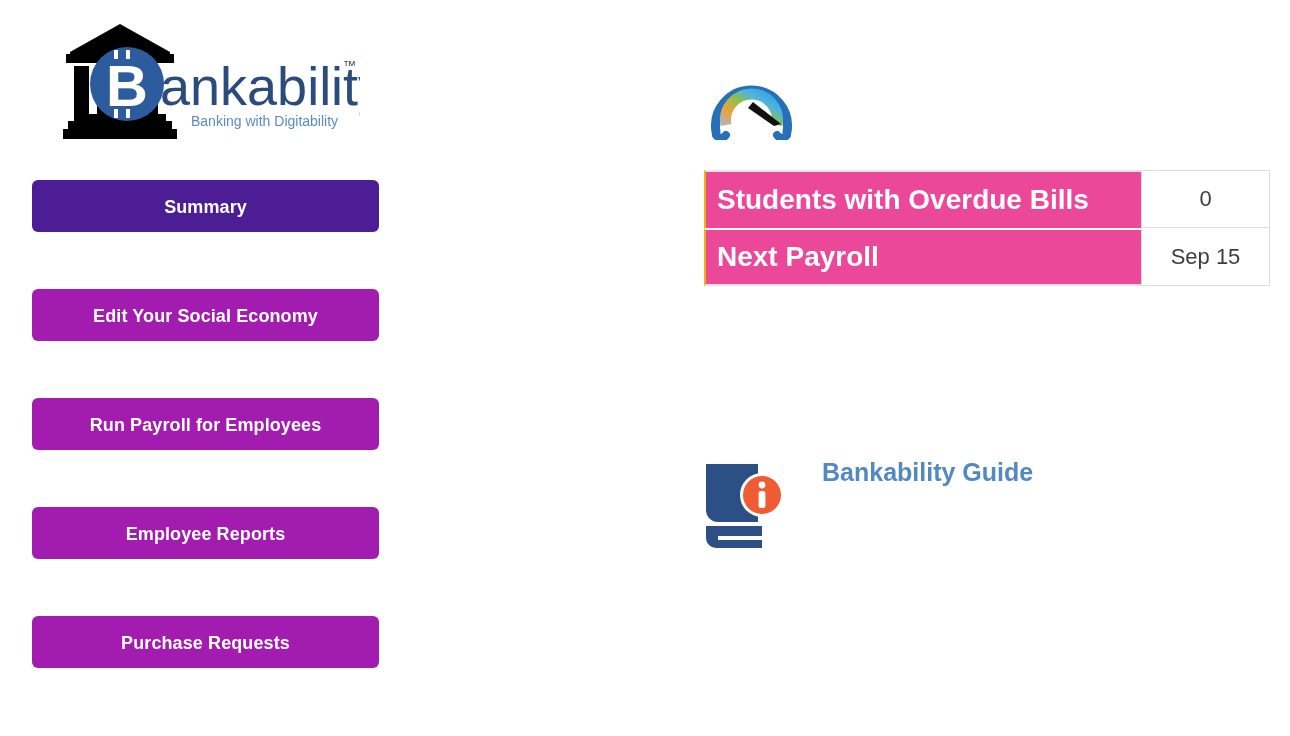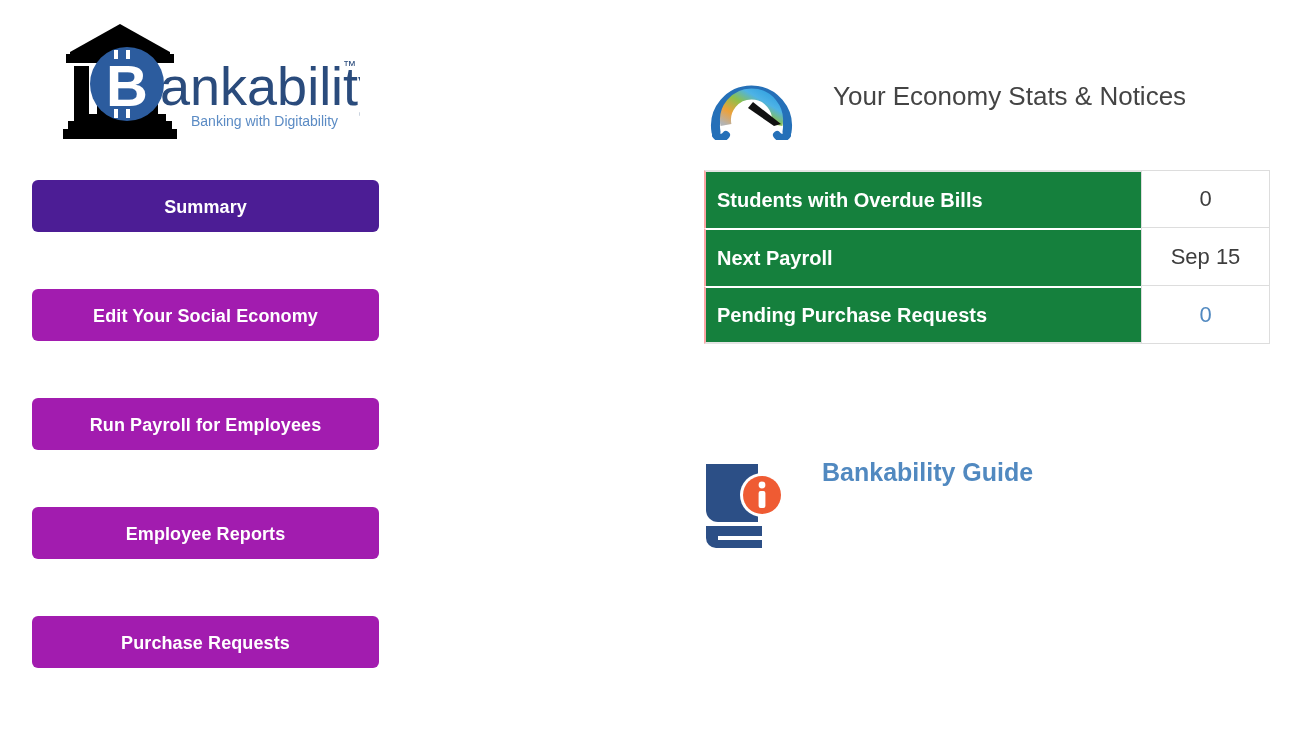--- a/index.html
+++ b/index.html
@@ -103,28 +103,28 @@
   #stats-table {
     position: absolute;
     left: 64px;
     top: 170px;
     width: 566px;
     border-collapse: separate;
     border-spacing: 0;
   }
   #stats-table tr { height: 58px; }
   #stats-table td.stat-label {
-    background: #15803d;
+    background: #ec4899;
     color: #ffffff;
-    font-size: 20px;
+    font-size: 28px;
     font-weight: bold;
     padding: 0 0 0 11px;
     width: 437px;
     border-top: 2px solid #ffffff;
-    border-left: 2px solid #fca5a5;
+    border-left: 2px solid #eab308;
     vertical-align: middle;
     white-space: nowrap;
   }
   #stats-table tr:first-child td.stat-label { border-top: 2px solid #e4e4e4; }
   #stats-table tr:last-child td.stat-label { border-bottom: 2px solid #e4e4e4; }
   #stats-table td.stat-value {
     background: #ffffff;
     width: 129px;
     text-align: center;
     font-size: 22px;
@@ -230,37 +230,32 @@
 
           <path d="M16 80 A 36 36 0 1 1 87 80" fill="none" stroke="#2570b8" stroke-width="9" stroke-linecap="round"></path>
           <path d="M16 80 L 16 83 A 6 6 0 0 0 26 83" fill="none" stroke="#2570b8" stroke-width="8" stroke-linecap="round"></path>
           <path d="M87 80 L 87 83 A 6 6 0 0 1 77 83" fill="none" stroke="#2570b8" stroke-width="8" stroke-linecap="round"></path>
 
           <path d="M26 73 A 26 26 0 1 1 77 73" fill="none" stroke="url(#gaugeGrad)" stroke-width="11" stroke-linecap="butt"></path>
 
           <polygon points="48,56 53,50 81,72 74,74" fill="#111111"></polygon>
         </svg>
       </span>
-      <span id="stats-title">Your Economy Stats &amp; Notices</span>
     </div>
 
     <table id="stats-table">
       <tbody>
         <tr>
           <td class="stat-label">Students with Overdue Bills</td>
           <td class="stat-value">0</td>
         </tr>
         <tr>
           <td class="stat-label">Next Payroll</td>
           <td class="stat-value">Sep 15</td>
         </tr>
-        <tr>
-          <td class="stat-label">Pending Purchase Requests</td>
-          <td class="stat-value link-value">0</td>
-        </tr>
       </tbody>
     </table>
 
     <div id="guide-block">
       <span id="book-icon">
         <svg width="92" height="100" viewBox="0 0 92 100" xmlns="http://www.w3.org/2000/svg">
 
           <path d="M4 6 L56 6 L56 64 L16 64 A12 12 0 0 1 4 52 Z" fill="#2c4f86"></path>
 
           <path d="M4 70 L60 70 L60 78 L16 78 L16 82 L60 82 L60 90 L14 90

